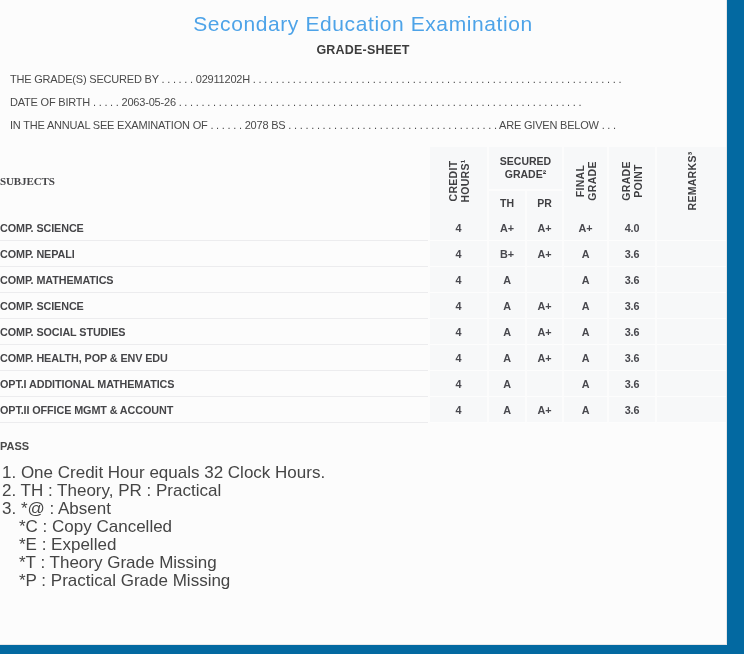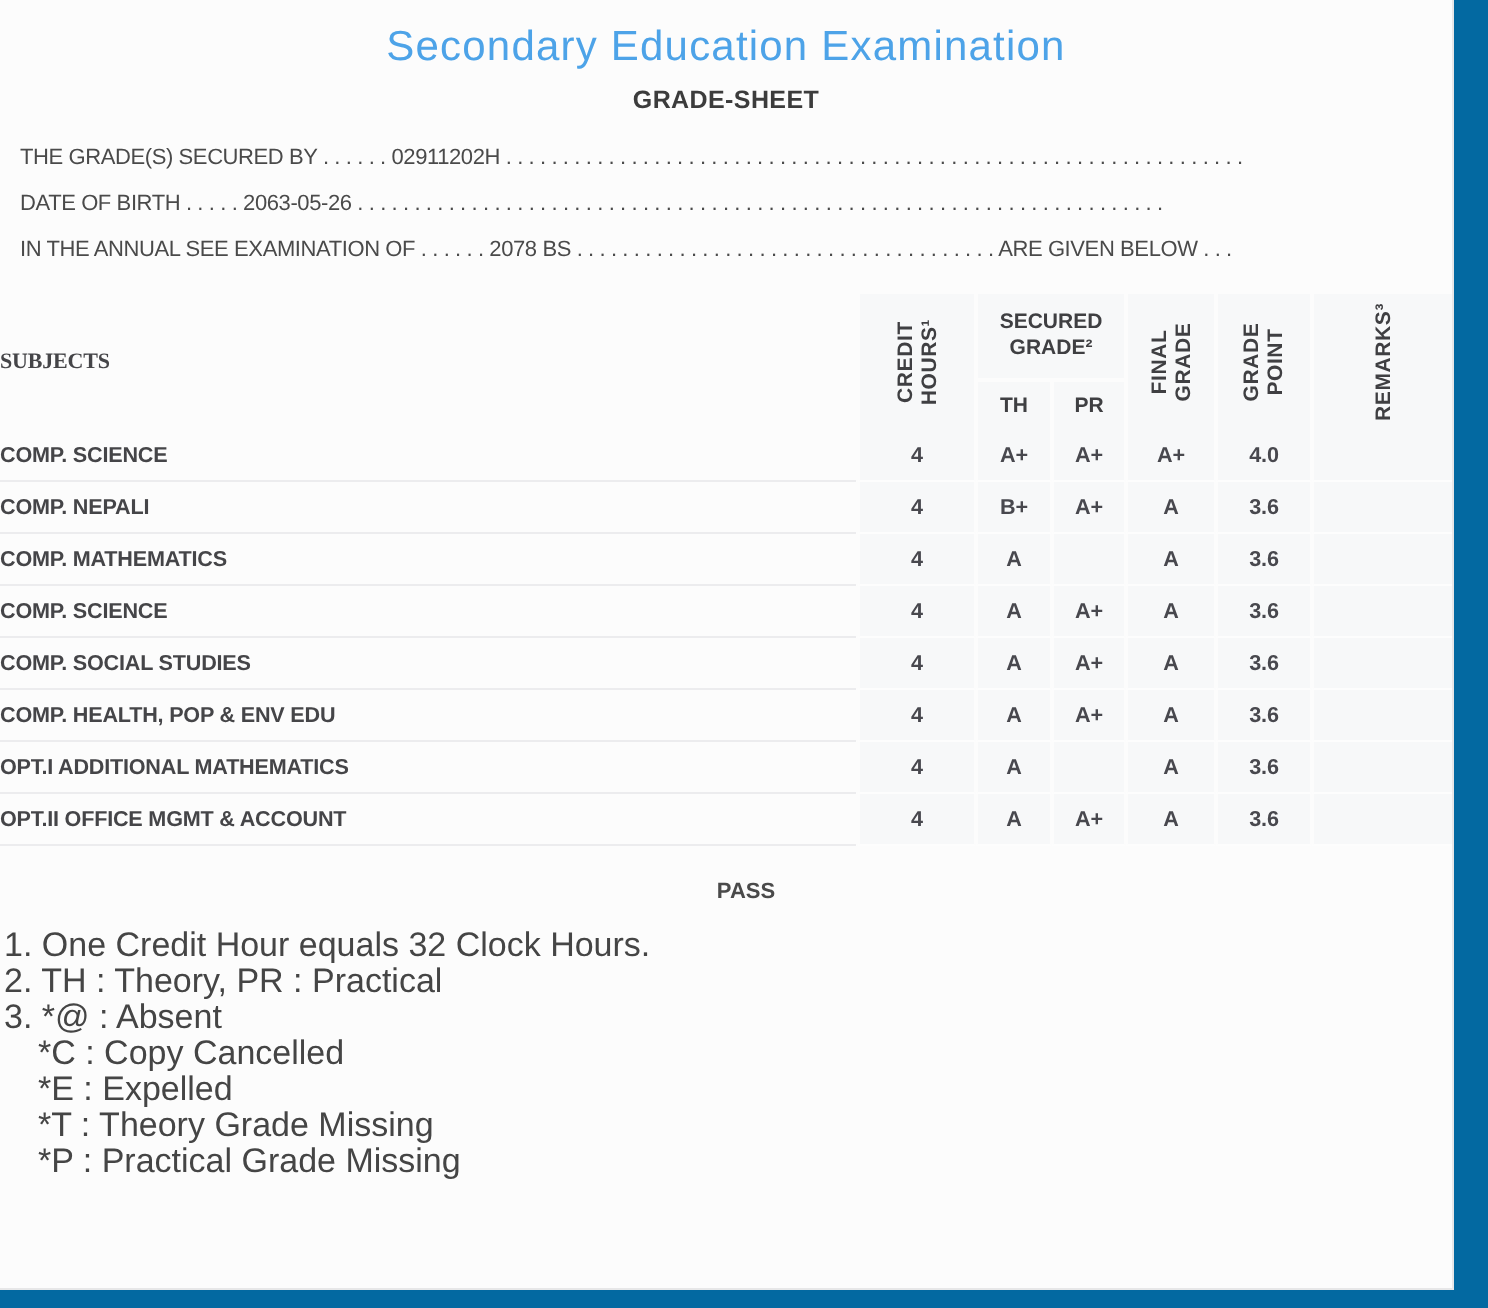--- a/index.html
+++ b/index.html
@@ -63,22 +63,22 @@
   td.val{
     text-align:center;border-bottom:1px solid #fdfdfd;font-weight:600;
   }
   td.rem,th.rem{border-right:1px solid #ececee;}
   .summary{margin-top:17px;}
   .gpa-line{
     text-align:right;padding-right:14px;font-size:11px;color:#4a4a4a;
     letter-spacing:-0.1px;font-weight:600;
   }
   .result-line{
-    text-align:center;padding-right:14px;margin-top:14px;
-    font-size:11px;color:#4a4a4a;font-weight:600;margin-left:34px;
+    text-align:left;padding-right:14px;margin-top:14px;
+    font-size:11px;color:#4a4a4a;font-weight:600;
   }
   .footnotes{margin:15px 0 0 2px;}
   .footnote{
     font-size:17px;color:#454545;line-height:12px;margin-bottom:6px;
     letter-spacing:0;
   }
   .footnote.indent{margin-left:17px;}
 </style>
 </head>
 <body>

